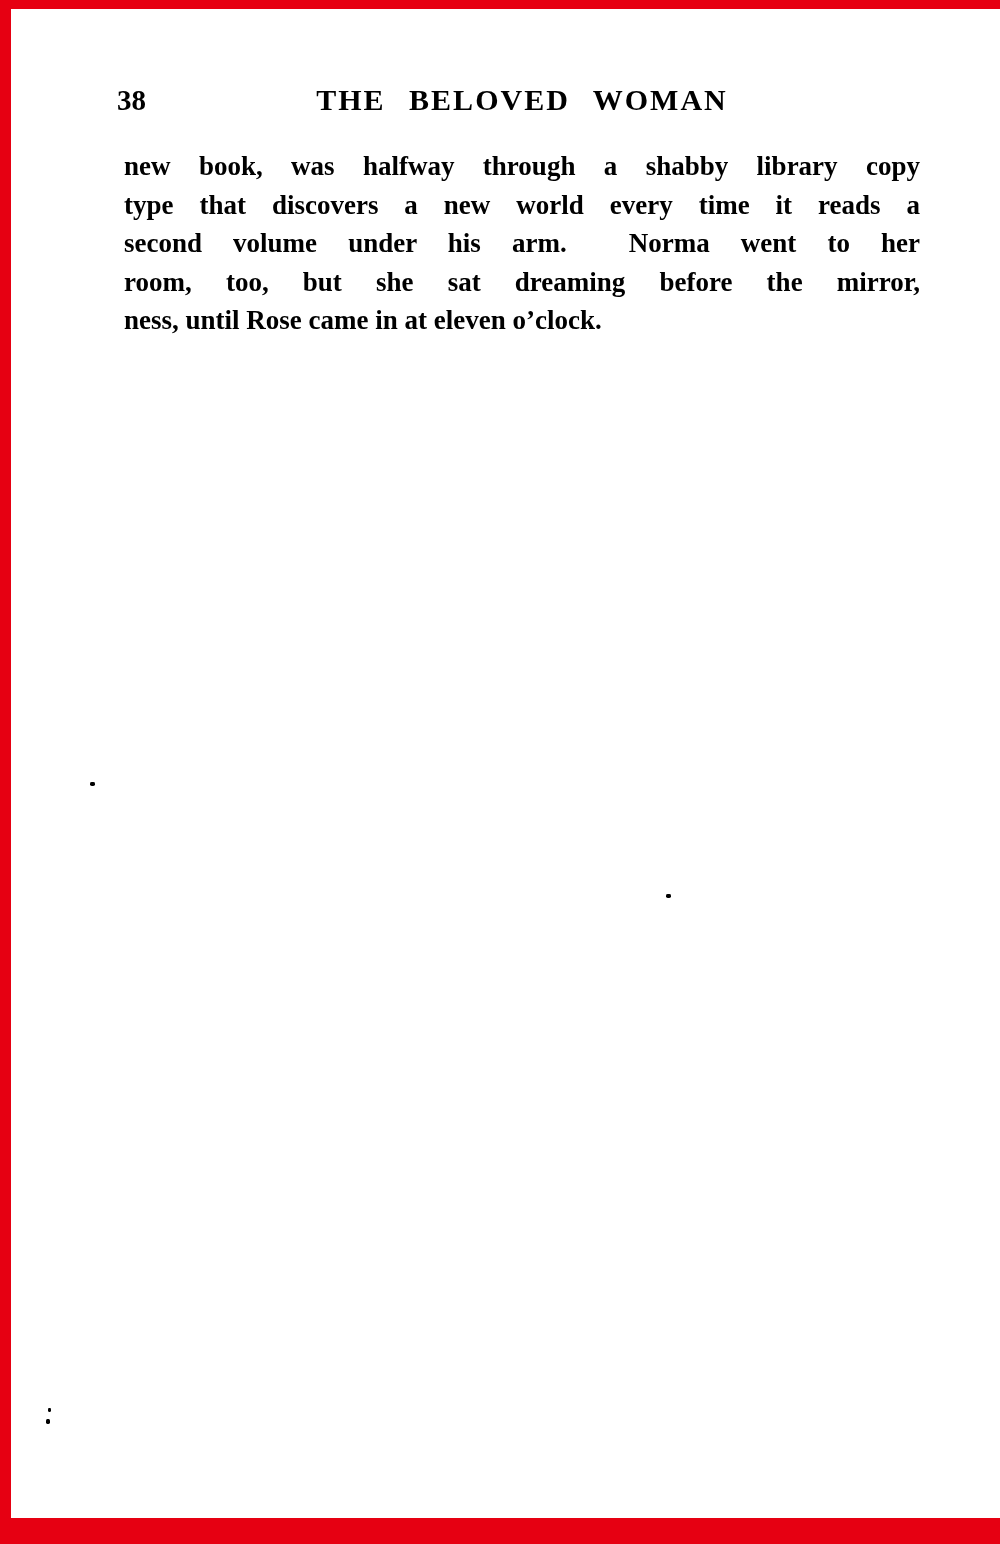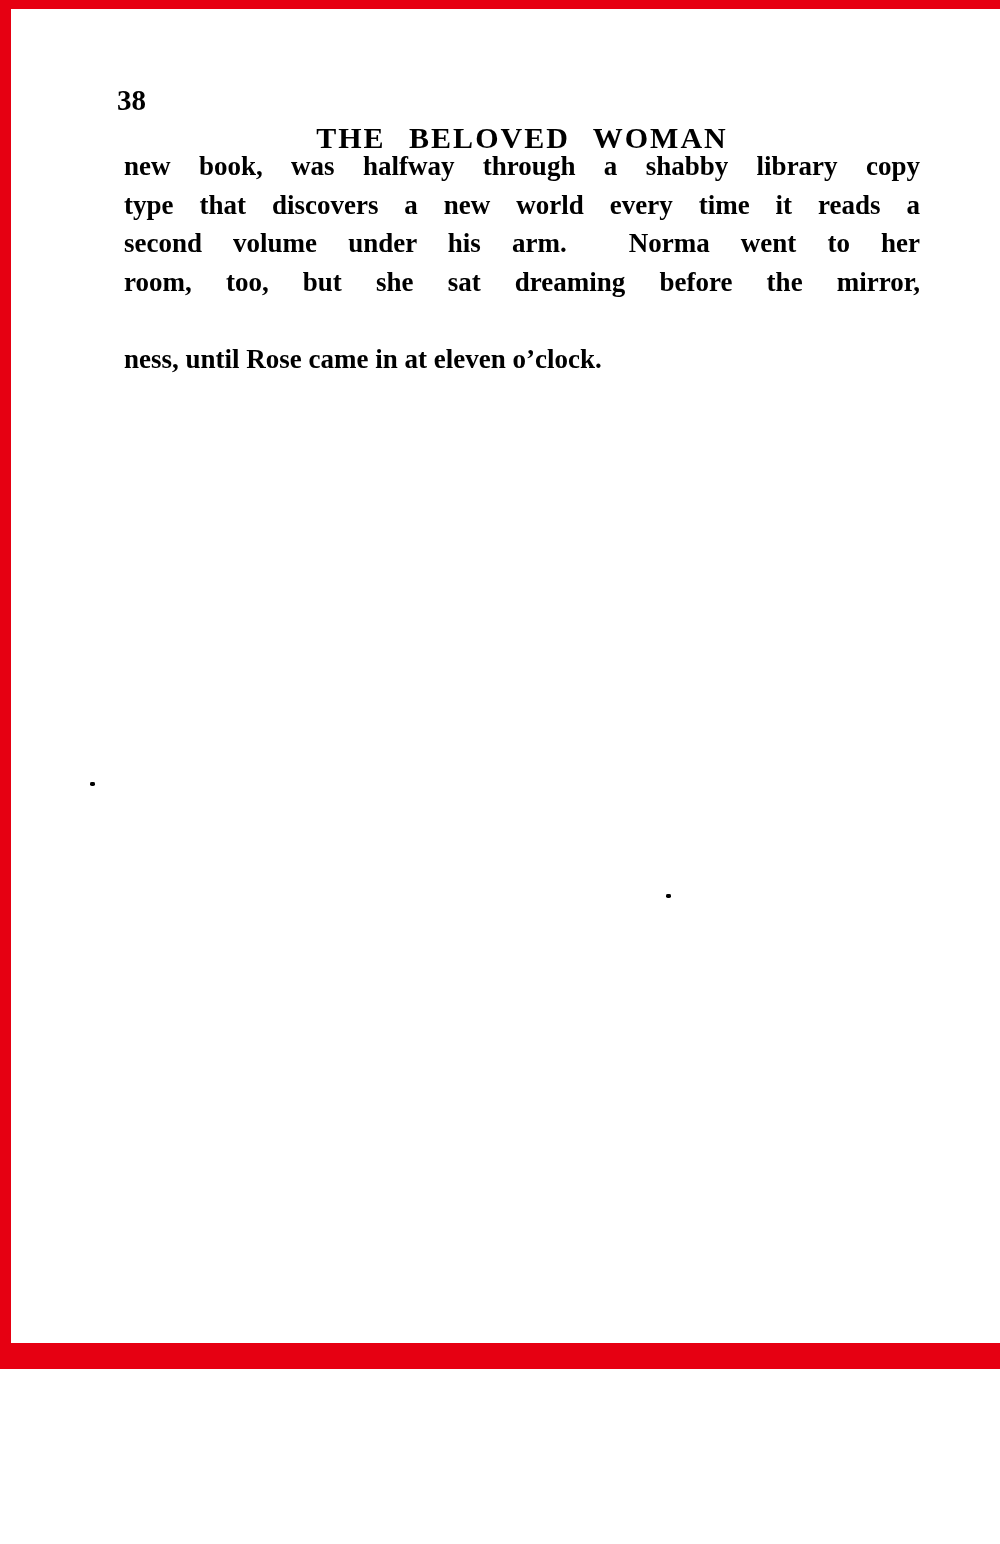--- a/index.html
+++ b/index.html
@@ -3,21 +3,21 @@
 <meta charset="utf-8">
 <style>
   html, body {
     margin: 0;
     padding: 0;
     background: #ffffff;
   }
   .scan-page {
     position: relative;
     width: 1000px;
-    height: 1369px;
+    height: 1544px;
     background: #ffffff;
     overflow: hidden;
     font-family: "Liberation Serif", serif;
     color: #000000;
   }
   
   .edge {
     position: absolute;
     background: #e60012;
   }
@@ -38,40 +38,38 @@
     left: 124px;
     top: 85px;
     width: 796px;
     text-align: center;
     font-size: 30px;
     line-height: 30px;
     font-weight: bold;
     letter-spacing: 2px;
     word-spacing: 14px;
     white-space: nowrap;
-    margin-top: 38px;
   }
   .body-text {
     position: absolute;
     left: 124px;
     top: 147px;
     width: 796px;
     font-size: 27px;
     font-weight: bold;
     line-height: 38.6px;
   }
   .text-line {
     text-align: justify;
     text-align-last: justify;
     text-justify: inter-word;
     white-space: pre-wrap;
   }
   .text-line.last-line {
     text-align-last: left;
-    margin-top: 39px;
   }
   
   .speck {
     position: absolute;
     background: #000000;
     border-radius: 35%;
   }
   .speck-1 { left: 90px;  top: 782px;  width: 5px; height: 4px; }
   .speck-2 { left: 666px; top: 894px;  width: 5px; height: 4px; }
   .speck-3a { left: 48px; top: 1408px; width: 3px; height: 4px; }

